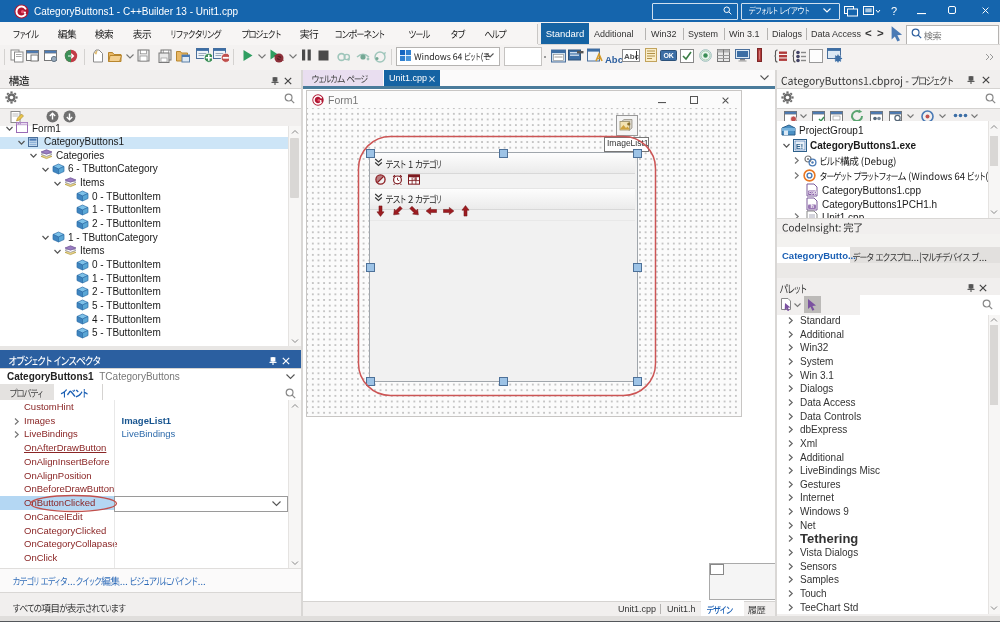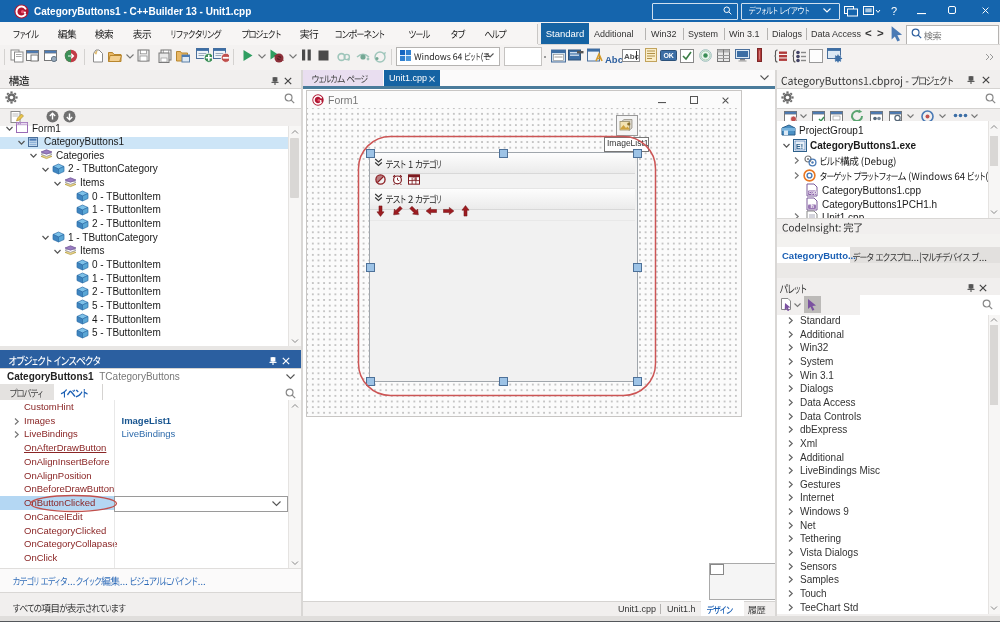--- a/index.html
+++ b/index.html
@@ -1,21 +1,21 @@
 <!DOCTYPE html>
 <html><head><meta charset="utf-8"><style>html,body{margin:0;padding:0;width:1000px;height:622px;overflow:hidden;font-family:"Liberation Sans",sans-serif;-webkit-font-smoothing:antialiased}.abs{position:absolute}</style></head><body>
 <div style="position:relative;width:1000px;height:622px;background:#f2f0ef;overflow:hidden">
     <div class="abs" style="left:0px;top:0px;width:1000px;height:22px;background:#1565ad"></div>
     <div class="abs" style="left:14px;top:4px;line-height:0"><svg width="15" height="15" viewBox="0 0 16 16" style="">
         <circle cx="8" cy="8" r="7.6" fill="#b01732"></circle>
         <path d="M12.1 11.3A5.3 5.3 0 1 1 12.3 5" stroke="#fff" stroke-width="2.1" fill="none" stroke-linecap="round"></path>
         <circle cx="9.1" cy="8.2" r="1.7" fill="#e8556f"></circle>
         <circle cx="11.6" cy="9.3" r="1.2" fill="#fff"></circle>
       </svg></div>
-    <div class="abs" style="left:34px;top:5px;font-size:10px;color:#fff;font-weight:700;white-space:nowrap;line-height:13px;">CategoryButtons1 - C++Builder 13 - Unit1.cpp</div>
+    <div class="abs" style="left:34px;top:5px;font-size:10px;color:#fff;font-weight:400;white-space:nowrap;line-height:13px;">CategoryButtons1 - C++Builder 13 - Unit1.cpp</div>
     <div class="abs" style="left:652px;top:3px;width:84px;height:15px;border:1px solid rgba(255,255,255,.8);border-radius:1px"></div>
     <div class="abs" style="left:723px;top:6px;line-height:0"><svg width="9" height="9" viewBox="0 0 11 11" style="">
         <circle cx="4.6" cy="4.6" r="3.4" stroke="#fff" stroke-width="1.2" fill="none"></circle>
         <line x1="7.2" y1="7.2" x2="10.2" y2="10.2" stroke="#fff" stroke-width="1.2"></line>
       </svg></div>
     <div class="abs" style="left:741px;top:3px;width:97px;height:15px;border:1px solid rgba(255,255,255,.8);border-radius:1px"></div>
     <div class="abs" style="left:749px;top:5px;line-height:0"><svg width="62" height="12" viewBox="0 0 62 12" style="overflow:visible">
         <path transform="translate(0,9.0)" d="M0.9 -6.6Q1.1 -6.6 1.3 -6.5Q1.4 -6.5 1.6 -6.5Q1.7 -6.5 2.0 -6.5Q2.3 -6.5 2.6 -6.5Q2.9 -6.5 3.2 -6.5Q3.6 -6.5 3.8 -6.5Q4.1 -6.5 4.2 -6.5Q4.4 -6.5 4.5 -6.5Q4.7 -6.6 4.9 -6.6V-5.8Q4.7 -5.8 4.5 -5.9Q4.4 -5.9 4.2 -5.9Q4.1 -5.9 3.8 -5.9Q3.6 -5.9 3.2 -5.9Q2.9 -5.9 2.6 -5.9Q2.3 -5.9 2.0 -5.9Q1.7 -5.9 1.6 -5.9Q1.4 -5.9 1.2 -5.9Q1.1 -5.8 0.9 -5.8ZM0.0 -4.3Q0.2 -4.3 0.4 -4.3Q0.5 -4.3 0.7 -4.3Q0.8 -4.3 1.1 -4.3Q1.4 -4.3 1.8 -4.3Q2.2 -4.3 2.7 -4.3Q3.2 -4.3 3.6 -4.3Q4.1 -4.3 4.5 -4.3Q4.9 -4.3 5.2 -4.3Q5.5 -4.3 5.6 -4.3Q5.7 -4.3 5.9 -4.3Q6.0 -4.3 6.2 -4.3V-3.6Q6.1 -3.6 5.9 -3.6Q5.7 -3.6 5.6 -3.6Q5.5 -3.6 5.2 -3.6Q4.9 -3.6 4.5 -3.6Q4.1 -3.6 3.6 -3.6Q3.2 -3.6 2.7 -3.6Q2.2 -3.6 1.8 -3.6Q1.4 -3.6 1.1 -3.6Q0.8 -3.6 0.7 -3.6Q0.5 -3.6 0.4 -3.6Q0.2 -3.6 0.0 -3.6ZM3.6 -4.0Q3.6 -3.1 3.5 -2.4Q3.4 -1.7 3.1 -1.1Q3.0 -0.8 2.7 -0.5Q2.5 -0.2 2.2 0.0Q2.0 0.3 1.6 0.5L1.1 0.0Q1.5 -0.2 1.9 -0.6Q2.3 -0.9 2.5 -1.4Q2.8 -1.9 2.9 -2.6Q2.9 -3.2 2.9 -3.9ZM5.3 -7.3Q5.4 -7.2 5.5 -6.9Q5.6 -6.7 5.7 -6.5Q5.8 -6.3 5.9 -6.1L5.5 -5.9Q5.4 -6.1 5.2 -6.5Q5.0 -6.9 4.9 -7.1ZM6.1 -7.7Q6.2 -7.5 6.3 -7.3Q6.4 -7.1 6.6 -6.8Q6.7 -6.6 6.7 -6.4L6.3 -6.2Q6.2 -6.5 6.0 -6.9Q5.9 -7.2 5.7 -7.5Z M12.2 -6.0Q12.1 -5.9 12.1 -5.8Q12.1 -5.7 12.0 -5.5Q12.0 -5.2 11.9 -4.7Q11.8 -4.3 11.7 -3.9Q11.5 -3.4 11.3 -3.0Q11.1 -2.6 10.9 -2.2Q10.6 -1.7 10.2 -1.2Q9.7 -0.8 9.2 -0.4Q8.7 -0.1 8.0 0.2L7.5 -0.5Q8.2 -0.7 8.7 -1.0Q9.3 -1.3 9.7 -1.8Q10.1 -2.2 10.4 -2.6Q10.7 -3.1 10.9 -3.6Q11.1 -4.1 11.2 -4.6Q11.3 -5.1 11.4 -5.6Q11.3 -5.6 11.0 -5.6Q10.7 -5.6 10.3 -5.6Q9.9 -5.6 9.5 -5.6Q9.0 -5.6 8.6 -5.6Q8.2 -5.6 7.9 -5.6Q7.6 -5.6 7.5 -5.6Q7.3 -5.6 7.1 -5.6Q6.9 -5.6 6.8 -5.5V-6.3Q6.9 -6.3 7.0 -6.3Q7.1 -6.3 7.3 -6.3Q7.4 -6.3 7.5 -6.3Q7.6 -6.3 7.9 -6.3Q8.1 -6.3 8.4 -6.3Q8.7 -6.3 9.1 -6.3Q9.5 -6.3 9.8 -6.3Q10.2 -6.3 10.5 -6.3Q10.8 -6.3 11.0 -6.3Q11.2 -6.3 11.3 -6.3Q11.4 -6.3 11.5 -6.3Q11.6 -6.3 11.7 -6.3Z M15.8 -5.5Q15.8 -5.4 15.8 -5.2Q15.8 -5.0 15.8 -4.9Q15.8 -4.7 15.8 -4.4Q15.8 -4.0 15.8 -3.6Q15.8 -3.1 15.8 -2.7Q15.8 -2.2 15.8 -1.7Q15.9 -1.2 15.9 -0.8Q15.9 -0.4 15.9 -0.1Q15.9 0.2 15.7 0.4Q15.6 0.6 15.4 0.6Q15.3 0.6 15.1 0.5Q15.0 0.5 14.8 0.5Q14.7 0.5 14.6 0.5L14.5 -0.2Q14.7 -0.1 14.9 -0.1Q15.1 -0.1 15.3 -0.1Q15.3 -0.1 15.4 -0.1Q15.4 -0.2 15.4 -0.3Q15.4 -0.6 15.4 -1.0Q15.4 -1.4 15.4 -1.8Q15.4 -2.3 15.4 -2.7Q15.4 -3.2 15.4 -3.6Q15.4 -4.0 15.4 -4.4Q15.4 -4.7 15.4 -4.9Q15.4 -5.0 15.4 -5.2Q15.3 -5.4 15.3 -5.5ZM13.2 -4.2Q13.3 -4.2 13.4 -4.2Q13.5 -4.2 13.6 -4.2Q13.7 -4.2 13.8 -4.2Q14.0 -4.2 14.3 -4.2Q14.5 -4.2 14.8 -4.2Q15.1 -4.2 15.4 -4.2Q15.7 -4.2 16.0 -4.2Q16.3 -4.2 16.4 -4.2Q16.6 -4.2 16.7 -4.2Q16.8 -4.2 16.9 -4.2Q17.0 -4.2 17.1 -4.2V-3.5Q17.0 -3.5 16.9 -3.5Q16.8 -3.5 16.7 -3.5Q16.6 -3.5 16.5 -3.5Q16.3 -3.5 16.0 -3.5Q15.8 -3.5 15.5 -3.5Q15.2 -3.5 14.8 -3.5Q14.5 -3.5 14.3 -3.5Q14.0 -3.5 13.8 -3.5Q13.7 -3.5 13.6 -3.5Q13.5 -3.5 13.4 -3.5Q13.3 -3.5 13.2 -3.5ZM13.0 -0.8Q13.4 -1.0 13.7 -1.4Q14.1 -1.7 14.4 -2.1Q14.7 -2.6 14.9 -3.0Q15.2 -3.4 15.3 -3.7L15.5 -3.7L15.5 -3.2Q15.4 -2.8 15.2 -2.4Q15.0 -2.0 14.7 -1.6Q14.4 -1.2 14.0 -0.9Q13.7 -0.5 13.3 -0.2Z M20.6 -0.2Q20.6 -0.3 20.6 -0.4Q20.7 -0.6 20.7 -0.7Q20.7 -0.8 20.7 -1.1Q20.7 -1.4 20.7 -1.8Q20.7 -2.3 20.7 -2.8Q20.7 -3.3 20.7 -3.9Q20.7 -4.4 20.7 -4.8Q20.7 -5.3 20.7 -5.6Q20.7 -6.0 20.7 -6.1Q20.7 -6.3 20.6 -6.5Q20.6 -6.7 20.6 -6.8H21.3Q21.3 -6.7 21.3 -6.5Q21.3 -6.3 21.3 -6.1Q21.3 -6.0 21.3 -5.6Q21.3 -5.3 21.3 -4.9Q21.3 -4.4 21.3 -3.9Q21.3 -3.4 21.3 -2.9Q21.3 -2.4 21.3 -1.9Q21.3 -1.5 21.3 -1.2Q21.3 -1.0 21.3 -0.9Q21.6 -1.1 22.0 -1.4Q22.4 -1.7 22.8 -2.2Q23.2 -2.6 23.5 -3.1L23.8 -2.5Q23.5 -2.0 23.1 -1.5Q22.6 -1.0 22.2 -0.6Q21.7 -0.3 21.3 0.0Q21.2 0.1 21.1 0.1Q21.0 0.2 21.0 0.2ZM17.2 -0.2Q17.6 -0.6 18.0 -1.2Q18.3 -1.8 18.5 -2.4Q18.6 -2.8 18.6 -3.2Q18.7 -3.7 18.7 -4.2Q18.7 -4.7 18.7 -5.2Q18.7 -5.7 18.7 -6.1Q18.7 -6.3 18.7 -6.4Q18.7 -6.6 18.7 -6.7H19.3Q19.3 -6.7 19.3 -6.6Q19.3 -6.5 19.3 -6.3Q19.3 -6.2 19.3 -6.1Q19.3 -5.7 19.3 -5.2Q19.3 -4.7 19.3 -4.1Q19.2 -3.6 19.2 -3.1Q19.2 -2.6 19.1 -2.2Q18.9 -1.5 18.6 -0.9Q18.2 -0.3 17.7 0.2Z M25.1 -0.8Q25.1 -0.9 25.1 -1.3Q25.1 -1.7 25.1 -2.2Q25.1 -2.7 25.1 -3.3Q25.1 -3.9 25.1 -4.4Q25.1 -5.0 25.1 -5.4Q25.1 -5.8 25.1 -6.0Q25.1 -6.2 25.1 -6.5Q25.1 -6.8 25.1 -7.0H25.7Q25.7 -6.8 25.7 -6.5Q25.7 -6.2 25.7 -6.0Q25.7 -5.7 25.7 -5.2Q25.7 -4.7 25.7 -4.1Q25.7 -3.6 25.7 -3.0Q25.7 -2.5 25.7 -2.0Q25.7 -1.6 25.7 -1.2Q25.7 -0.9 25.7 -0.8Q25.7 -0.7 25.7 -0.5Q25.7 -0.3 25.7 -0.1Q25.7 0.1 25.7 0.3H25.1Q25.1 0.1 25.1 -0.2Q25.1 -0.5 25.1 -0.8ZM25.6 -4.6Q25.9 -4.5 26.3 -4.3Q26.6 -4.1 27.0 -3.9Q27.4 -3.7 27.8 -3.5Q28.2 -3.3 28.4 -3.1L28.2 -2.3Q27.9 -2.5 27.6 -2.7Q27.2 -3.0 26.9 -3.2Q26.5 -3.4 26.2 -3.5Q25.8 -3.7 25.6 -3.8Z M31.6 -0.3Q31.7 -0.4 31.7 -0.5Q31.7 -0.6 31.7 -0.7Q31.7 -0.9 31.7 -1.2Q31.7 -1.6 31.7 -2.1Q31.7 -2.6 31.7 -3.2Q31.7 -3.8 31.7 -4.3Q31.7 -4.8 31.7 -5.2Q31.7 -5.7 31.7 -5.9Q31.7 -6.0 31.7 -6.2Q31.7 -6.3 31.7 -6.5Q31.7 -6.6 31.6 -6.7H32.3Q32.3 -6.5 32.3 -6.3Q32.3 -6.1 32.3 -5.9Q32.3 -5.7 32.3 -5.4Q32.3 -5.0 32.3 -4.6Q32.3 -4.1 32.3 -3.7Q32.3 -3.2 32.3 -2.7Q32.3 -2.2 32.3 -1.8Q32.3 -1.4 32.3 -1.2Q32.3 -0.9 32.3 -0.8Q32.8 -0.9 33.3 -1.2Q33.8 -1.5 34.3 -1.9Q34.8 -2.3 35.2 -2.8Q35.7 -3.3 36.0 -3.8L36.3 -3.2Q35.6 -2.1 34.6 -1.3Q33.6 -0.5 32.3 0.0Q32.3 0.0 32.2 0.1Q32.1 0.1 32.0 0.2Z M36.3 -3.3Q37.2 -3.6 37.9 -4.0Q38.7 -4.5 39.3 -4.9Q39.6 -5.2 40.0 -5.6Q40.3 -5.9 40.6 -6.3Q40.9 -6.7 41.1 -7.0L41.6 -6.5Q41.3 -6.1 41.0 -5.7Q40.6 -5.3 40.2 -5.0Q39.9 -4.6 39.5 -4.3Q39.1 -4.0 38.6 -3.7Q38.2 -3.3 37.6 -3.1Q37.1 -2.8 36.6 -2.5ZM39.1 -4.6 39.7 -4.8V-0.7Q39.7 -0.5 39.7 -0.3Q39.7 -0.1 39.8 0.0Q39.8 0.2 39.8 0.3H39.1Q39.1 0.2 39.1 0.0Q39.1 -0.1 39.1 -0.3Q39.1 -0.5 39.1 -0.7Z M48.7 -6.1Q48.6 -6.0 48.6 -5.9Q48.5 -5.8 48.5 -5.8Q48.3 -5.5 48.0 -5.0Q47.7 -4.6 47.3 -4.1Q47.0 -3.6 46.5 -3.3L46.0 -3.8Q46.3 -3.9 46.5 -4.2Q46.8 -4.4 47.0 -4.7Q47.3 -5.0 47.4 -5.3Q47.6 -5.6 47.7 -5.8Q47.6 -5.8 47.3 -5.8Q47.0 -5.8 46.6 -5.8Q46.3 -5.8 45.8 -5.8Q45.4 -5.8 45.0 -5.8Q44.5 -5.8 44.2 -5.8Q43.8 -5.8 43.5 -5.8Q43.3 -5.8 43.2 -5.8Q43.0 -5.8 42.7 -5.8Q42.5 -5.7 42.3 -5.7V-6.5Q42.5 -6.5 42.7 -6.5Q43.0 -6.5 43.2 -6.5Q43.3 -6.5 43.5 -6.5Q43.8 -6.5 44.2 -6.5Q44.6 -6.5 45.0 -6.5Q45.4 -6.5 45.9 -6.5Q46.3 -6.5 46.7 -6.5Q47.1 -6.5 47.4 -6.5Q47.6 -6.5 47.8 -6.5Q47.8 -6.5 47.9 -6.5Q48.0 -6.5 48.1 -6.5Q48.2 -6.5 48.3 -6.5ZM45.5 -4.9Q45.5 -4.2 45.5 -3.5Q45.4 -2.9 45.3 -2.3Q45.2 -1.8 45.0 -1.3Q44.7 -0.8 44.3 -0.4Q43.9 -0.0 43.3 0.3L42.7 -0.2Q42.9 -0.3 43.1 -0.4Q43.3 -0.5 43.4 -0.6Q43.9 -0.9 44.2 -1.3Q44.5 -1.7 44.6 -2.2Q44.7 -2.6 44.8 -3.2Q44.8 -3.7 44.8 -4.2Q44.8 -4.4 44.8 -4.6Q44.8 -4.7 44.8 -4.9Z M52.3 -7.2Q52.3 -7.0 52.3 -6.8Q52.3 -6.7 52.3 -6.5Q52.3 -6.4 52.3 -6.2Q52.3 -6.0 52.3 -5.7Q52.3 -5.5 52.3 -5.3H51.6Q51.6 -5.5 51.6 -5.8Q51.6 -6.0 51.6 -6.2Q51.6 -6.4 51.6 -6.5Q51.6 -6.7 51.6 -6.8Q51.6 -7.0 51.5 -7.2ZM55.0 -5.5Q54.9 -5.4 54.9 -5.2Q54.9 -5.0 54.9 -4.9Q54.8 -4.7 54.8 -4.3Q54.7 -4.0 54.6 -3.6Q54.5 -3.3 54.4 -2.9Q54.2 -2.5 54.1 -2.2Q53.8 -1.6 53.3 -1.1Q52.9 -0.6 52.3 -0.3Q51.7 0.1 51.0 0.3L50.5 -0.3Q50.7 -0.4 50.9 -0.4Q51.1 -0.5 51.3 -0.6Q51.7 -0.7 52.1 -1.0Q52.5 -1.3 52.8 -1.6Q53.2 -2.0 53.4 -2.4Q53.6 -2.8 53.8 -3.3Q53.9 -3.7 54.0 -4.2Q54.1 -4.6 54.2 -5.0H49.8Q49.8 -4.9 49.8 -4.7Q49.8 -4.4 49.8 -4.2Q49.8 -3.9 49.8 -3.7Q49.8 -3.5 49.8 -3.4Q49.8 -3.3 49.8 -3.1Q49.8 -3.0 49.8 -2.9H49.1Q49.1 -3.0 49.1 -3.2Q49.1 -3.3 49.1 -3.5Q49.1 -3.6 49.1 -3.8Q49.1 -4.0 49.1 -4.2Q49.1 -4.5 49.1 -4.7Q49.1 -4.9 49.1 -5.0Q49.1 -5.2 49.1 -5.4Q49.1 -5.6 49.1 -5.7Q49.3 -5.7 49.5 -5.7Q49.6 -5.7 49.8 -5.7H54.0Q54.2 -5.7 54.4 -5.7Q54.5 -5.7 54.5 -5.8Z M56.9 -0.8Q56.9 -0.9 56.9 -1.3Q56.9 -1.7 56.9 -2.2Q56.9 -2.7 56.9 -3.3Q56.9 -3.9 56.9 -4.4Q56.9 -5.0 56.9 -5.4Q56.9 -5.8 56.9 -6.0Q56.9 -6.2 56.9 -6.5Q56.8 -6.8 56.8 -7.0H57.4Q57.4 -6.8 57.4 -6.5Q57.4 -6.2 57.4 -6.0Q57.4 -5.7 57.4 -5.2Q57.4 -4.7 57.4 -4.1Q57.4 -3.6 57.4 -3.0Q57.4 -2.5 57.4 -2.0Q57.4 -1.6 57.4 -1.2Q57.4 -0.9 57.4 -0.8Q57.4 -0.7 57.4 -0.5Q57.4 -0.3 57.4 -0.1Q57.4 0.1 57.4 0.3H56.8Q56.8 0.1 56.9 -0.2Q56.9 -0.5 56.9 -0.8ZM57.3 -4.6Q57.6 -4.5 58.0 -4.3Q58.4 -4.1 58.8 -3.9Q59.2 -3.7 59.5 -3.5Q59.9 -3.3 60.2 -3.1L59.9 -2.3Q59.7 -2.5 59.3 -2.7Q59.0 -3.0 58.6 -3.2Q58.2 -3.4 57.9 -3.5Q57.6 -3.7 57.3 -3.8Z" fill="#ffffff"></path>
       </svg></div>
     <div class="abs" style="left:823px;top:8px;line-height:0"><svg width="8" height="6" viewBox="0 0 8 6" style="">
@@ -390,21 +390,21 @@
       </svg></div>
     <div class="abs" style="left:56px;top:148.8px;font-size:10px;color:#1a1a1a;font-weight:400;white-space:nowrap;line-height:13px;">Categories</div>
     <div class="abs" style="left:41px;top:164.95px;line-height:0"><svg width="9" height="9" viewBox="0 0 9 9" style="">
         <path d="M1.5 3L4.5 6.2L7.5 3" stroke="#555" stroke-width="1.2" fill="none"></path>
       </svg></div>
     <div class="abs" style="left:52px;top:162.95px;line-height:0"><svg width="13" height="12" viewBox="0 0 13 12" style="">
         <path d="M6.5 1L12 3.5L6.5 6L1 3.5Z" fill="#7cc0e8" stroke="#2c6da8" stroke-width=".7"></path>
         <path d="M1 3.5V8.5L6.5 11V6Z" fill="#3e85c0" stroke="#2c6da8" stroke-width=".7"></path>
         <path d="M12 3.5V8.5L6.5 11V6Z" fill="#5aa7d6" stroke="#2c6da8" stroke-width=".7"></path>
       </svg></div>
-    <div class="abs" style="left:68px;top:162.45px;font-size:10px;color:#1a1a1a;font-weight:400;white-space:nowrap;line-height:13px;">2 - TButtonCategory</div>
+    <div class="abs" style="left:68px;top:162.45px;font-size:10px;color:#1a1a1a;font-weight:400;white-space:nowrap;line-height:13px;">6 - TButtonCategory</div>
     <div class="abs" style="left:53px;top:178.6px;line-height:0"><svg width="9" height="9" viewBox="0 0 9 9" style="">
         <path d="M1.5 3L4.5 6.2L7.5 3" stroke="#555" stroke-width="1.2" fill="none"></path>
       </svg></div>
     <div class="abs" style="left:64px;top:176.6px;line-height:0"><svg width="13" height="12" viewBox="0 0 13 12" style="">
         <path d="M6.5 5.2L12 7.4L6.5 9.6L1 7.4Z" fill="#e8d48a" stroke="#b09a3e" stroke-width=".7"></path>
         <path d="M6.5 3L12 5.2L6.5 7.4L1 5.2Z" fill="#fdfdfd" stroke="#8a8a9a" stroke-width=".7"></path>
         <path d="M6.5 .8L12 3L6.5 5.2L1 3Z" fill="#9a7ec2" stroke="#6a4e92" stroke-width=".7"></path>
       </svg></div>
     <div class="abs" style="left:80px;top:176.1px;font-size:10px;color:#1a1a1a;font-weight:400;white-space:nowrap;line-height:13px;">Items</div>
     <div class="abs" style="left:76px;top:190.25px;line-height:0"><svg width="13" height="12" viewBox="0 0 13 12" style="">
@@ -963,21 +963,21 @@
         <path d="M3 1.5L6.2 4.5L3 7.5" stroke="#666" stroke-width="1.2" fill="none"></path>
       </svg></div>
     <div class="abs" style="left:800px;top:505.1px;font-size:10px;color:#333;font-weight:400;white-space:nowrap;line-height:13px;">Windows 9</div>
     <div class="abs" style="left:786px;top:520.75px;line-height:0"><svg width="9" height="9" viewBox="0 0 9 9" style="">
         <path d="M3 1.5L6.2 4.5L3 7.5" stroke="#666" stroke-width="1.2" fill="none"></path>
       </svg></div>
     <div class="abs" style="left:800px;top:518.75px;font-size:10px;color:#333;font-weight:400;white-space:nowrap;line-height:13px;">Net</div>
     <div class="abs" style="left:786px;top:534.4px;line-height:0"><svg width="9" height="9" viewBox="0 0 9 9" style="">
         <path d="M3 1.5L6.2 4.5L3 7.5" stroke="#666" stroke-width="1.2" fill="none"></path>
       </svg></div>
-    <div class="abs" style="left:800px;top:532.4px;font-size:10px;color:#333;font-weight:400;white-space:nowrap;line-height:13px;">Tethering</div>
+    <div class="abs" style="left:800px;top:532.4px;font-size:13px;color:#333;font-weight:700;white-space:nowrap;line-height:13px;">Tethering</div>
     <div class="abs" style="left:786px;top:548.05px;line-height:0"><svg width="9" height="9" viewBox="0 0 9 9" style="">
         <path d="M3 1.5L6.2 4.5L3 7.5" stroke="#666" stroke-width="1.2" fill="none"></path>
       </svg></div>
     <div class="abs" style="left:800px;top:546.05px;font-size:10px;color:#333;font-weight:400;white-space:nowrap;line-height:13px;">Vista Dialogs</div>
     <div class="abs" style="left:786px;top:561.7px;line-height:0"><svg width="9" height="9" viewBox="0 0 9 9" style="">
         <path d="M3 1.5L6.2 4.5L3 7.5" stroke="#666" stroke-width="1.2" fill="none"></path>
       </svg></div>
     <div class="abs" style="left:800px;top:559.7px;font-size:10px;color:#333;font-weight:400;white-space:nowrap;line-height:13px;">Sensors</div>
     <div class="abs" style="left:786px;top:575.35px;line-height:0"><svg width="9" height="9" viewBox="0 0 9 9" style="">
         <path d="M3 1.5L6.2 4.5L3 7.5" stroke="#666" stroke-width="1.2" fill="none"></path>

